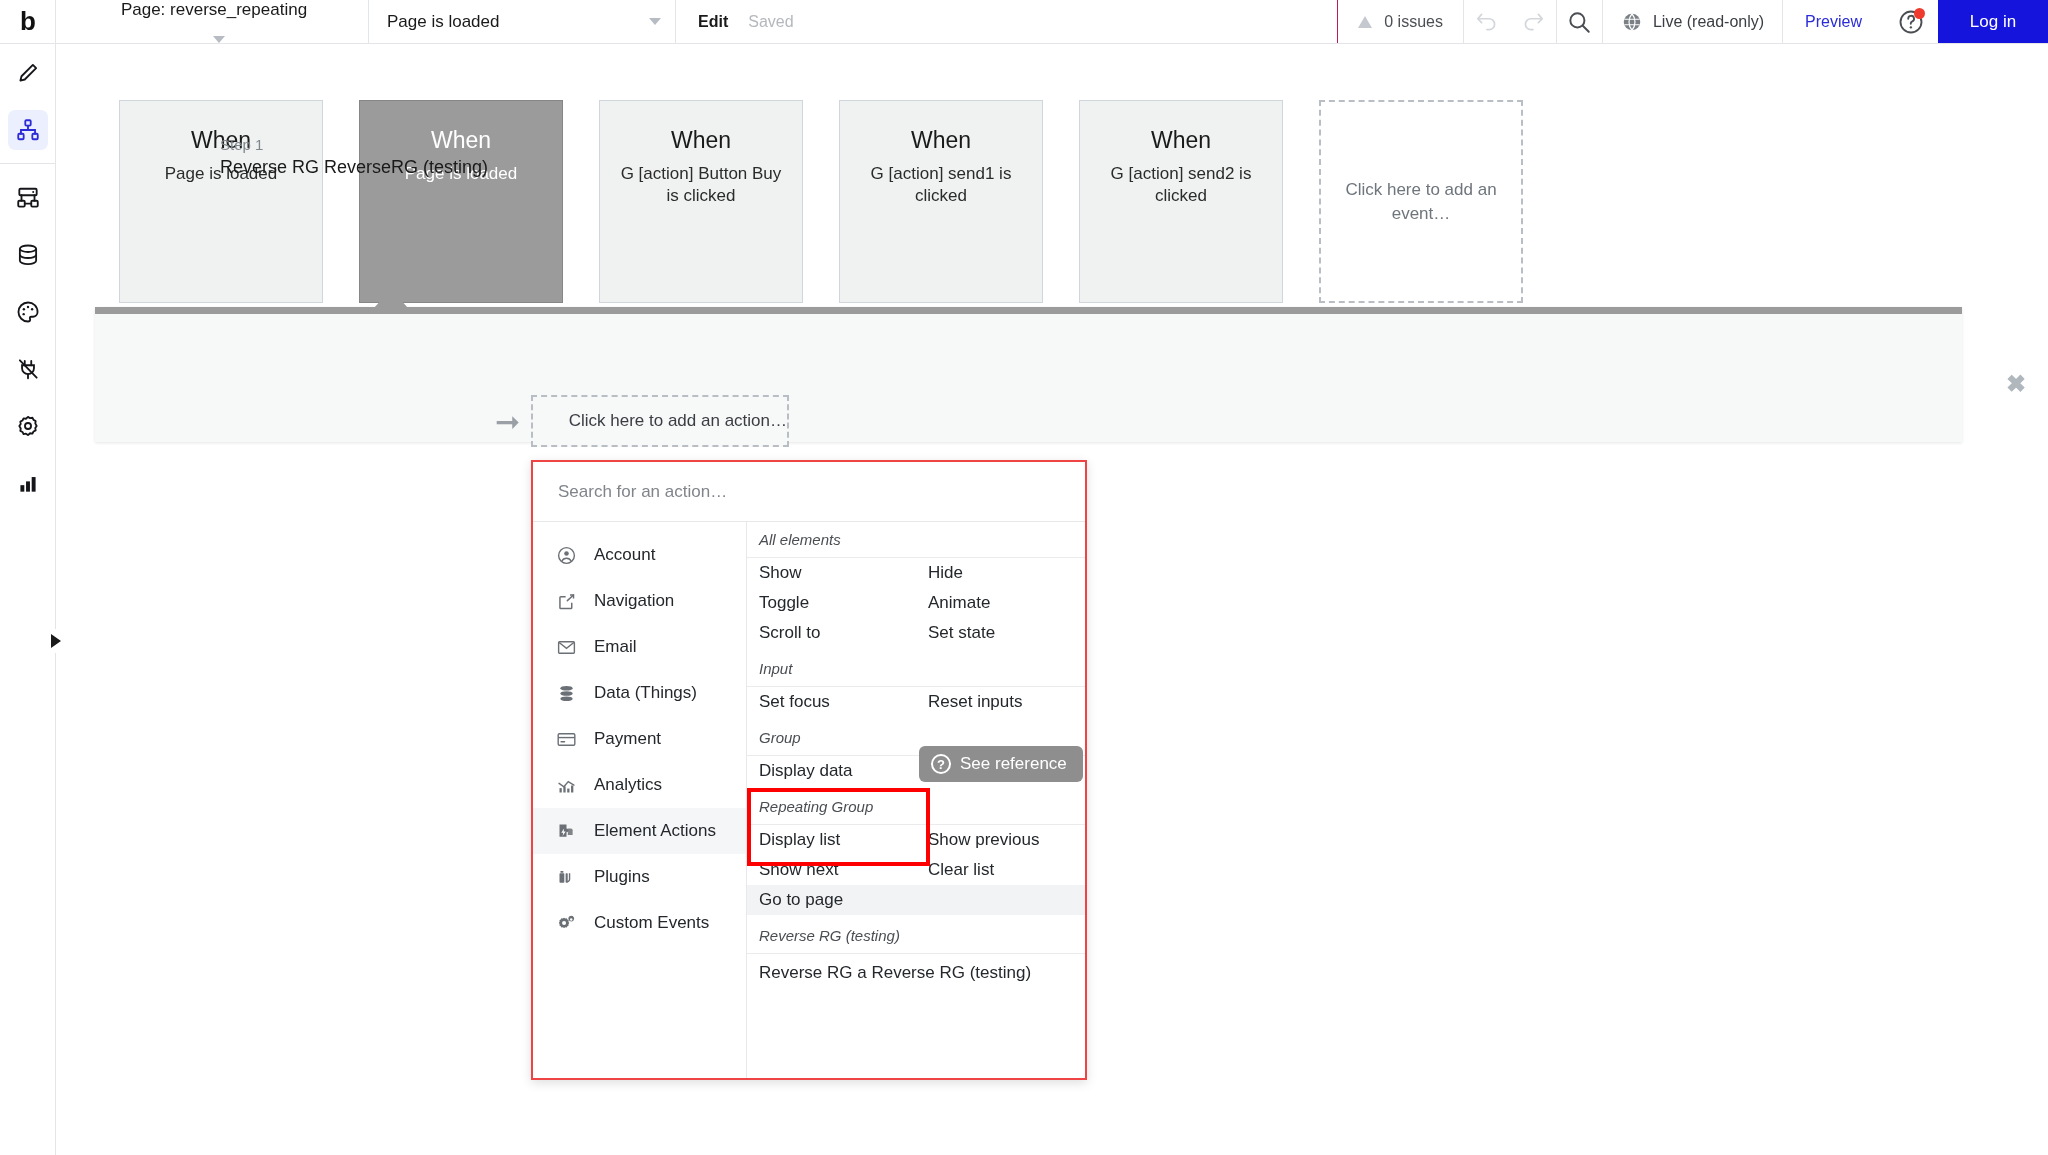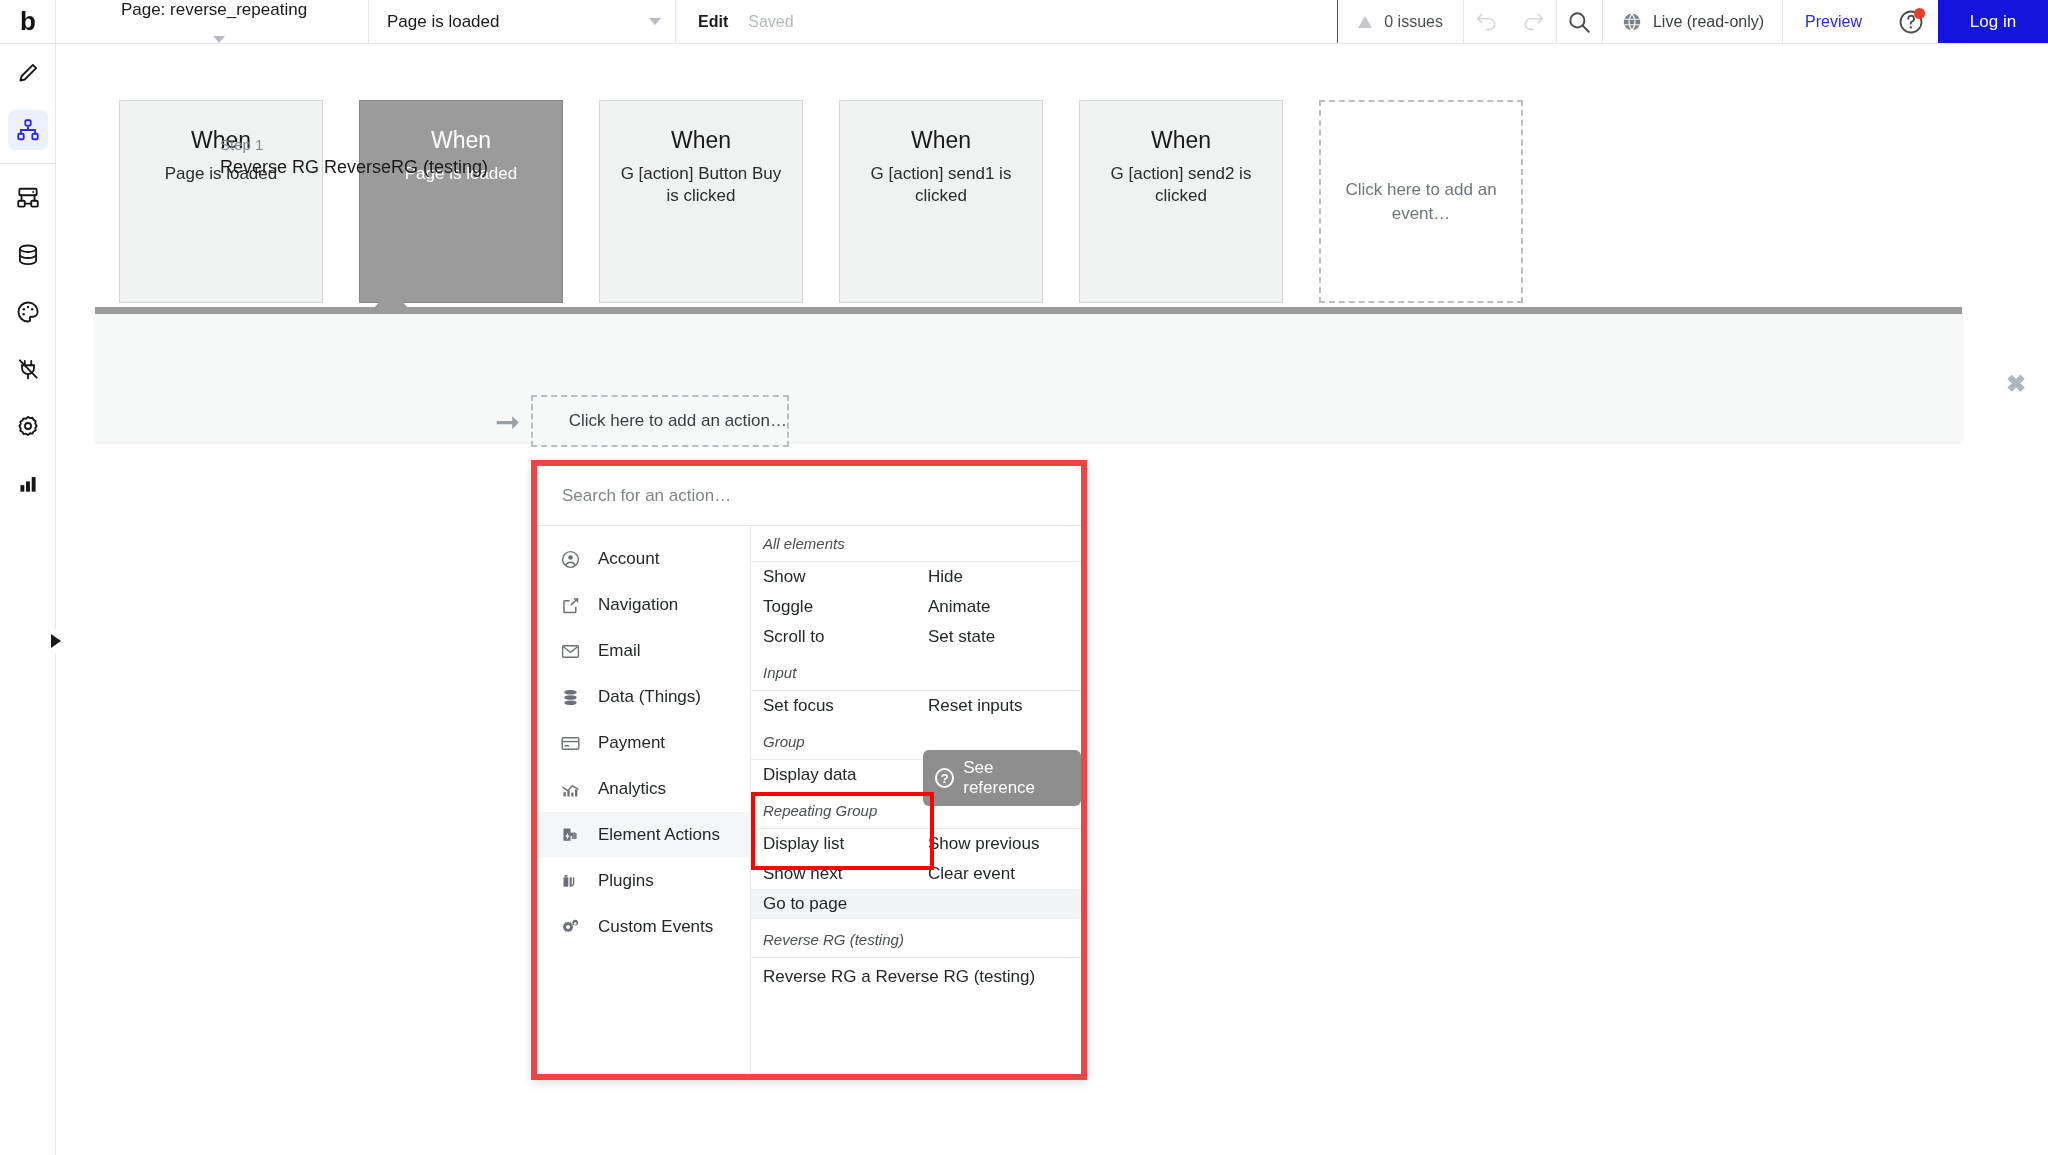--- a/index.html
+++ b/index.html
@@ -196,21 +196,21 @@
     position: absolute; top: 328px; left: 1949px;
     font-size: 24px; color: #b0b7bd; line-height: 1;
     font-weight: 700;
   }
 
   
   .dropdown {
     position: absolute; top: 416px; left: 474px;
     width: 556px; height: 620px;
     background: #ffffff;
-    border: 6px solid #ef4444;
+    border: 2px solid #ef4444;
     box-shadow: 0 3px 10px rgba(0,0,0,.13);
     z-index: 50;
     display: flex; flex-direction: column;
   }
   .dd-search {
     height: 60px; border-bottom: 1px solid #e6e8ea;
     display: flex; align-items: center; padding-left: 25px;
   }
   .dd-search span { font-size: 17px; color: #80858b; }
   .dd-body { flex: 1; display: flex; }
@@ -623,21 +623,21 @@
         <div class="dd-grid">
           <div class="dd-act">Display data</div>
           <div class="dd-act">Reset data</div>
         </div>
 
         <div class="dd-group-head">Repeating Group</div>
         <div class="dd-grid">
           <div class="dd-act">Display list</div>
           <div class="dd-act">Show previous</div>
           <div class="dd-act">Show next</div>
-          <div class="dd-act">Clear event</div>
+          <div class="dd-act">Clear list</div>
           <div class="dd-act hl full">Go to page</div>
         </div>
 
         <div class="dd-group-head">Reverse RG (testing)</div>
         <div class="dd-grid">
           <div class="rg-item">Reverse RG a Reverse RG (testing)</div>
         </div>
 
         <div class="tooltip">
           <span class="tip-q">?</span>

